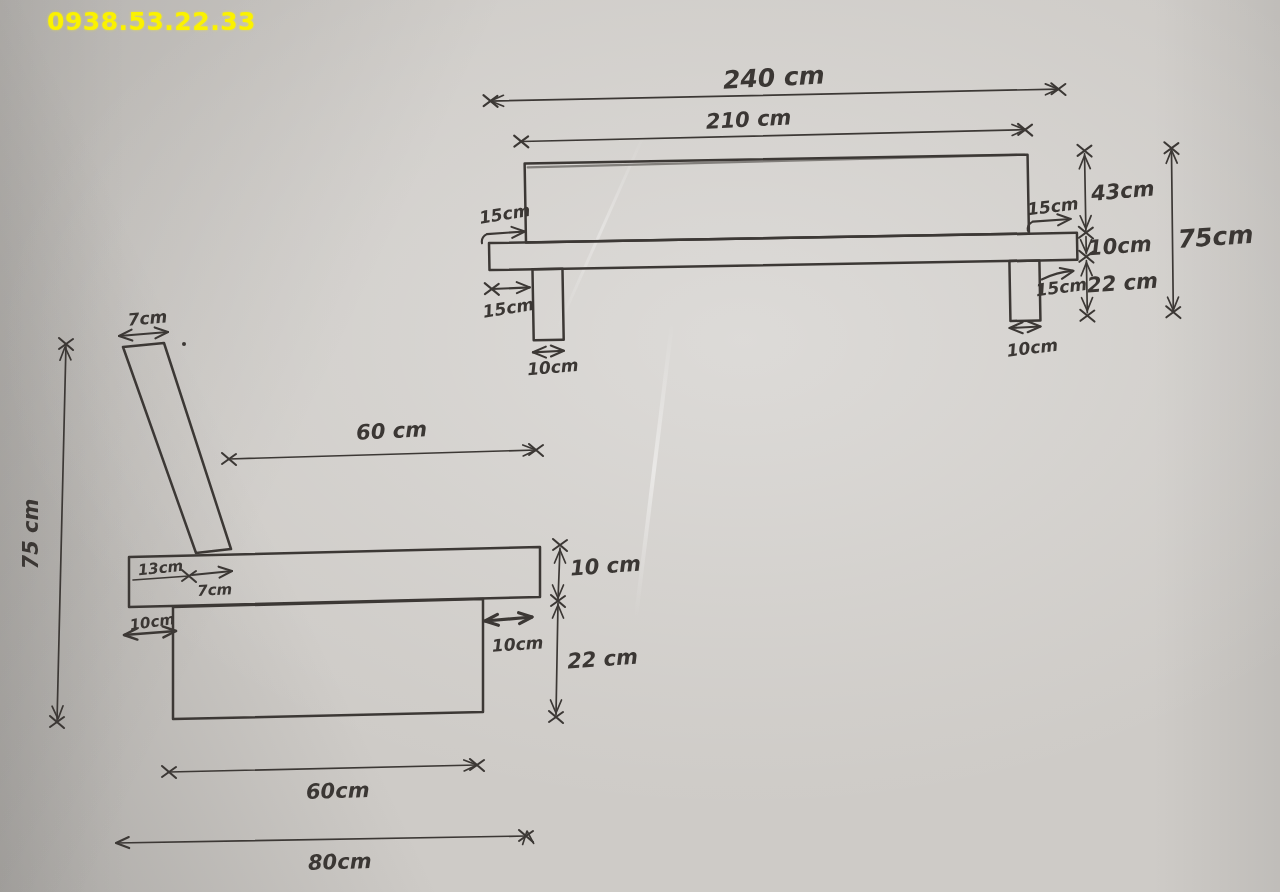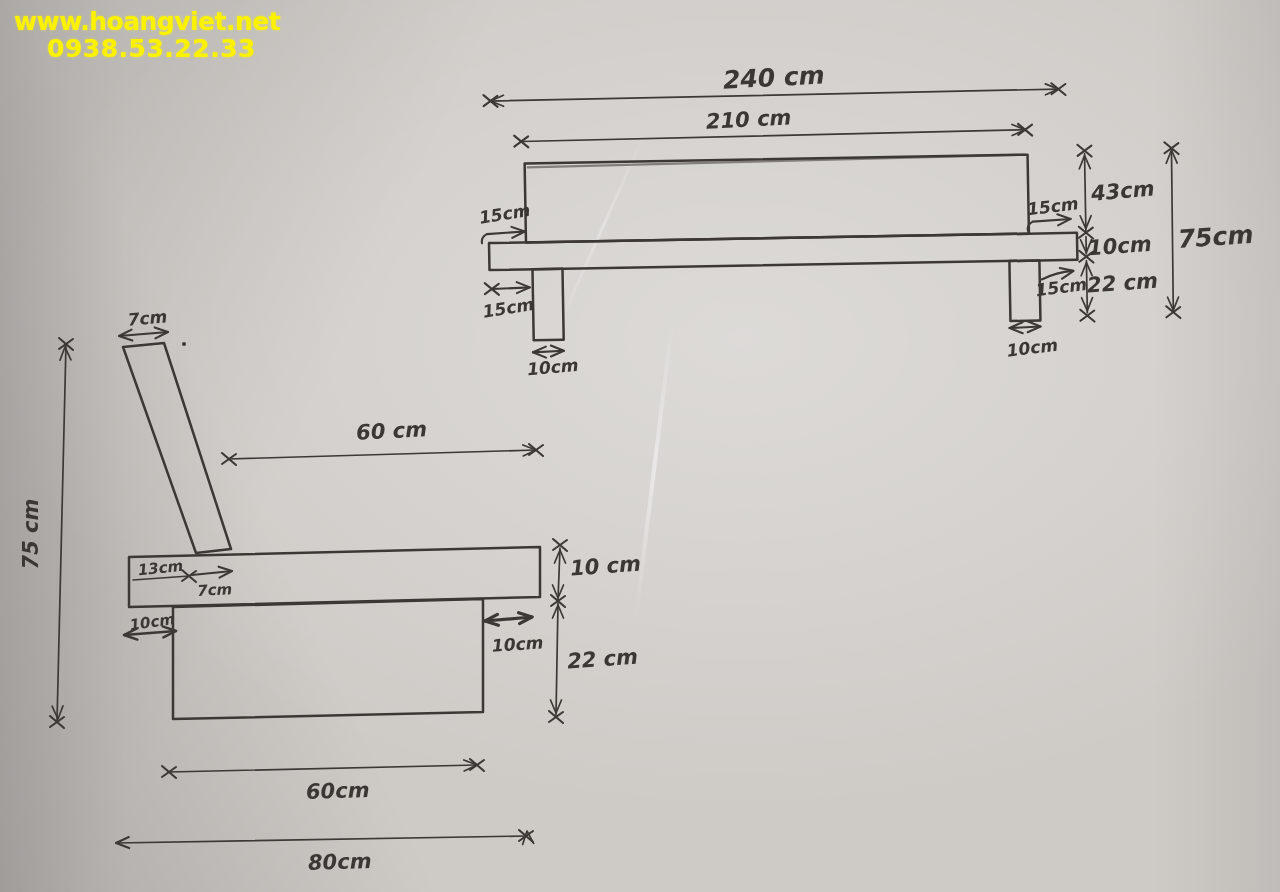--- a/index.html
+++ b/index.html
@@ -30,21 +30,20 @@
 </style>
 </head>
 <body>
 
 <div class="paper">
   <div class="crease c1"></div>
   <div class="crease c2"></div>
 </div>
 
 <div class="watermark">
-  <div>www.hoangviet.net</div>
   <div class="wm2">0938.53.22.33</div>
 </div>
 
 <svg width="1280" height="892" viewBox="0 0 1280 892">
   <defs>
     <path id="xm" d="M-7,-6 L7,6 M-7,5 L7,-5"></path>
     <path id="ah" d="M-13,-5.5 L0,0 L-13,5.5"></path>
   </defs>
 
   <g transform="rotate(-1 780 240)">

